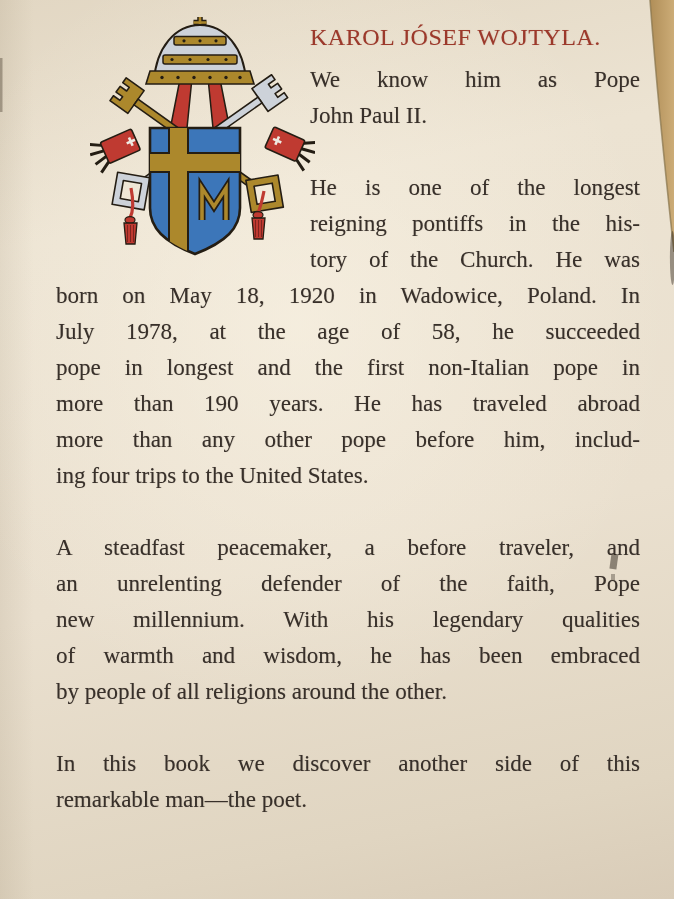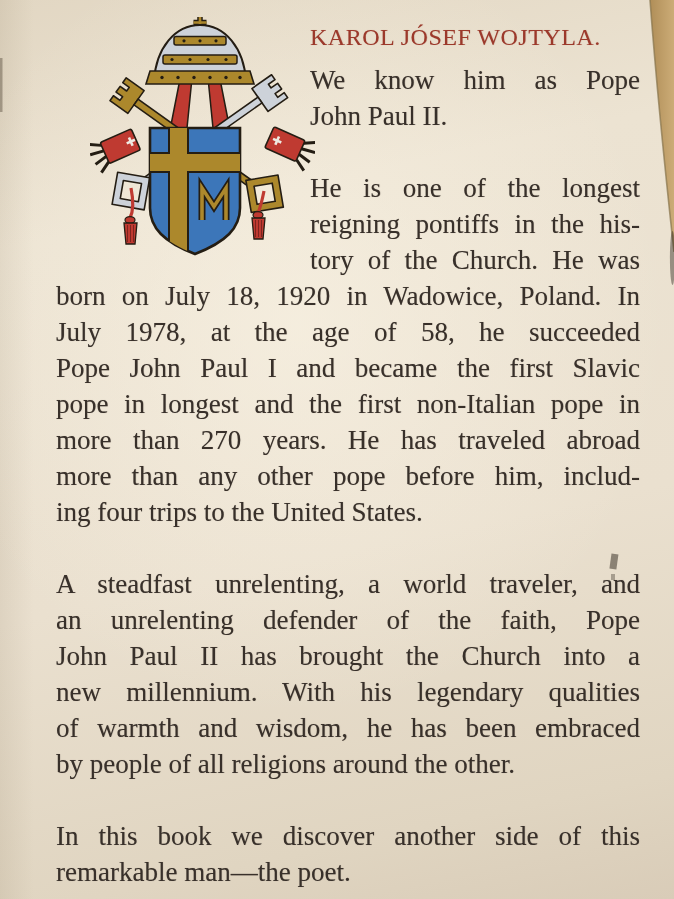--- a/index.html
+++ b/index.html
@@ -26,21 +26,21 @@
     margin:2px -5px 8px 34px;
   }
   .heading{
     margin:6px 0 8px 0;
     font-size:24px; line-height:34px; letter-spacing:0.5px;
     color:var(--heading_red);
     text-shadow:0.3px 0.3px 0.7px rgba(140,60,45,0.35);
   }
   .para{ margin:0 0 36px 0; }
   .line{
-    font-size:27px; line-height:36px; color:var(--ink);
+    font-size:23px; line-height:36px; color:var(--ink);
     text-shadow:0.3px 0.3px 0.7px rgba(56,48,42,0.35);
     white-space:normal;
   }
   .line.just{ text-align:justify; text-align-last:justify; }
   .artifacts{ position:absolute; inset:0; pointer-events:none; }
 </style>
 </head>
 <body>
 
 <div class="photo">
@@ -131,32 +131,30 @@
 
     <div id="paragraphs">
         <div class="para">
           <div class="line just">We know him as Pope</div>
           <div class="line">John Paul II.</div>
         </div>
         <div class="para">
           <div class="line just">He is one of the longest</div>
           <div class="line just">reigning pontiffs in the his-</div>
           <div class="line just">tory of the Church. He was</div>
-          <div class="line just">born on July 18, 1920 in Wadowice, Poland. In</div>
+          <div class="line just">born on May 18, 1920 in Wadowice, Poland. In</div>
           <div class="line just">July 1978, at the age of 58, he succeeded</div>
-          <div class="line just">Pope John Paul I and became the first Slavic</div>
           <div class="line just">pope in longest and the first non-Italian pope in</div>
-          <div class="line just">more than 270 years. He has traveled abroad</div>
+          <div class="line just">more than 190 years. He has traveled abroad</div>
           <div class="line just">more than any other pope before him, includ-</div>
           <div class="line">ing four trips to the United States.</div>
         </div>
         <div class="para">
-          <div class="line just">A steadfast unrelenting, a world traveler, and</div>
+          <div class="line just">A steadfast peacemaker, a before traveler, and</div>
           <div class="line just">an unrelenting defender of the faith, Pope</div>
-          <div class="line just">John Paul II has brought the Church into a</div>
           <div class="line just">new millennium. With his legendary qualities</div>
           <div class="line just">of warmth and wisdom, he has been embraced</div>
           <div class="line">by people of all religions around the other.</div>
         </div>
         <div class="para">
           <div class="line just">In this book we discover another side of this</div>
           <div class="line">remarkable man—the poet.</div>
         </div>
       </div>
   </div>

